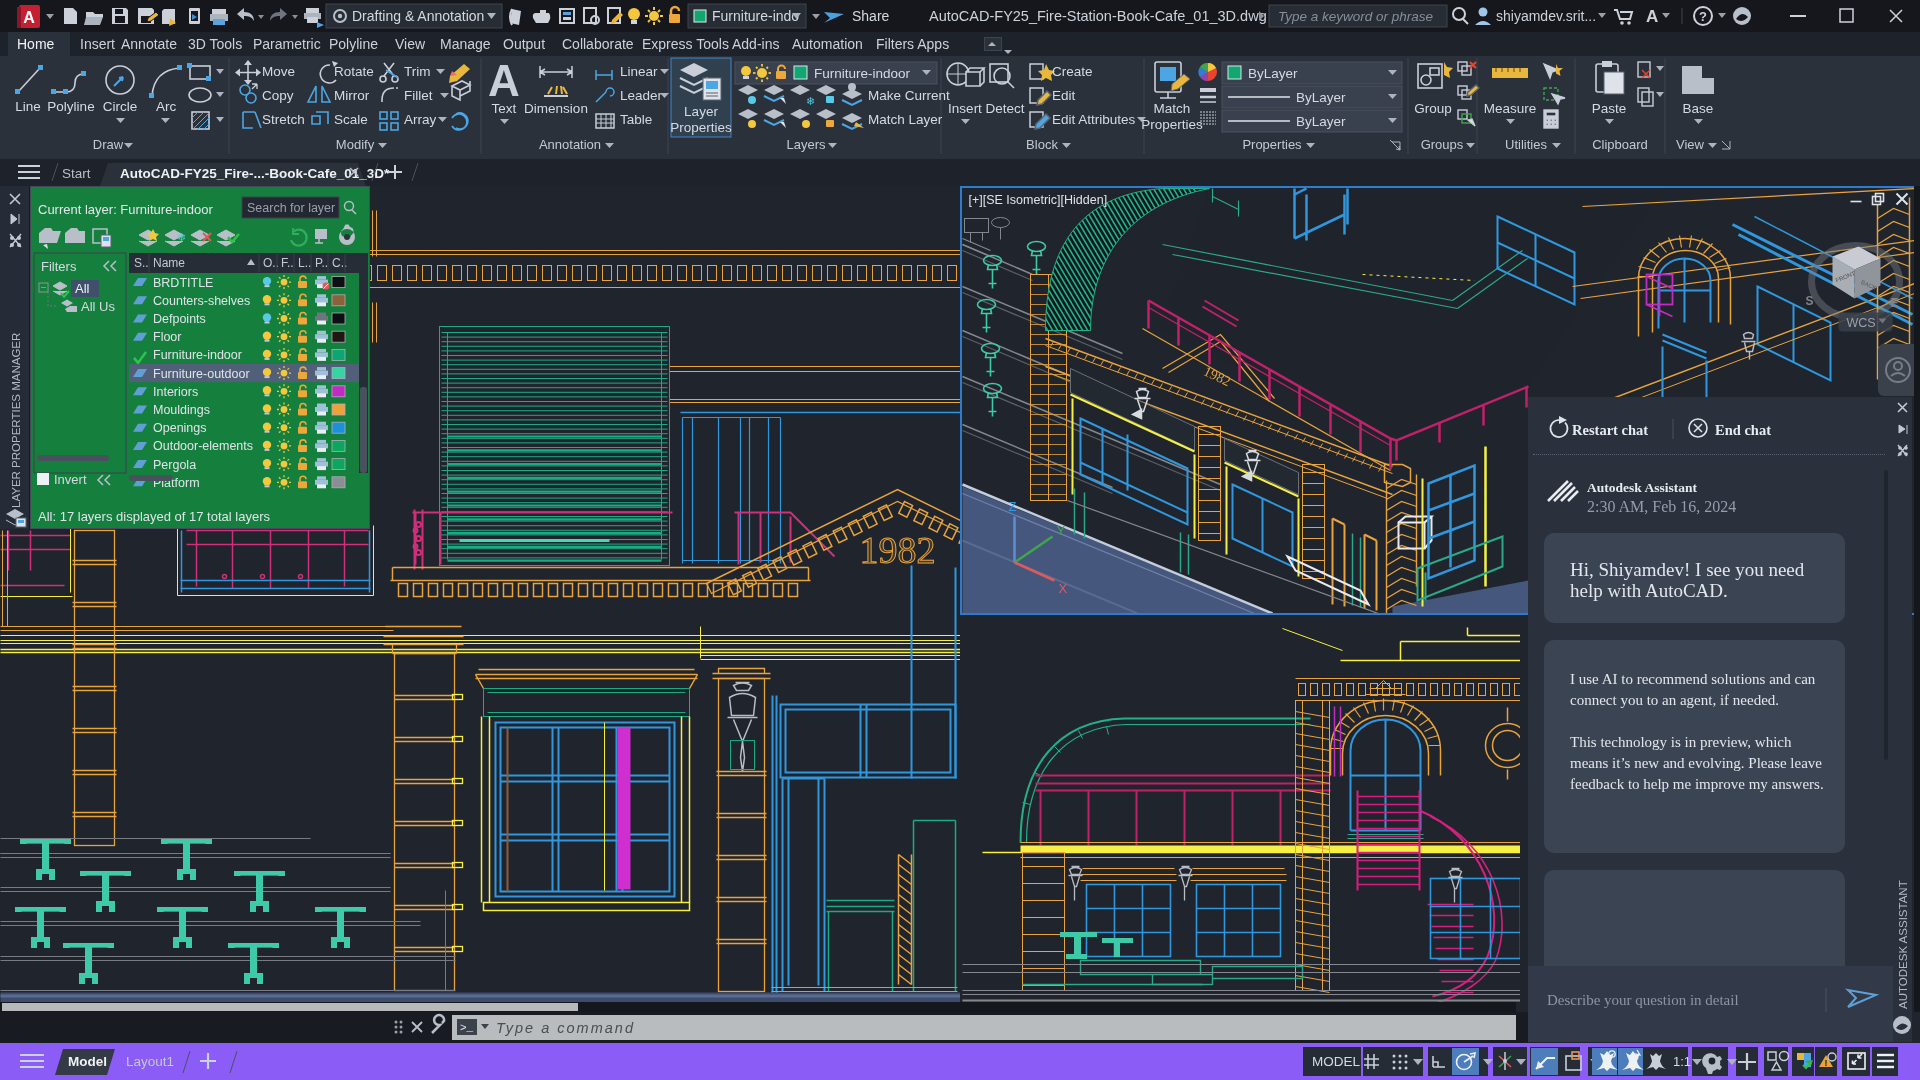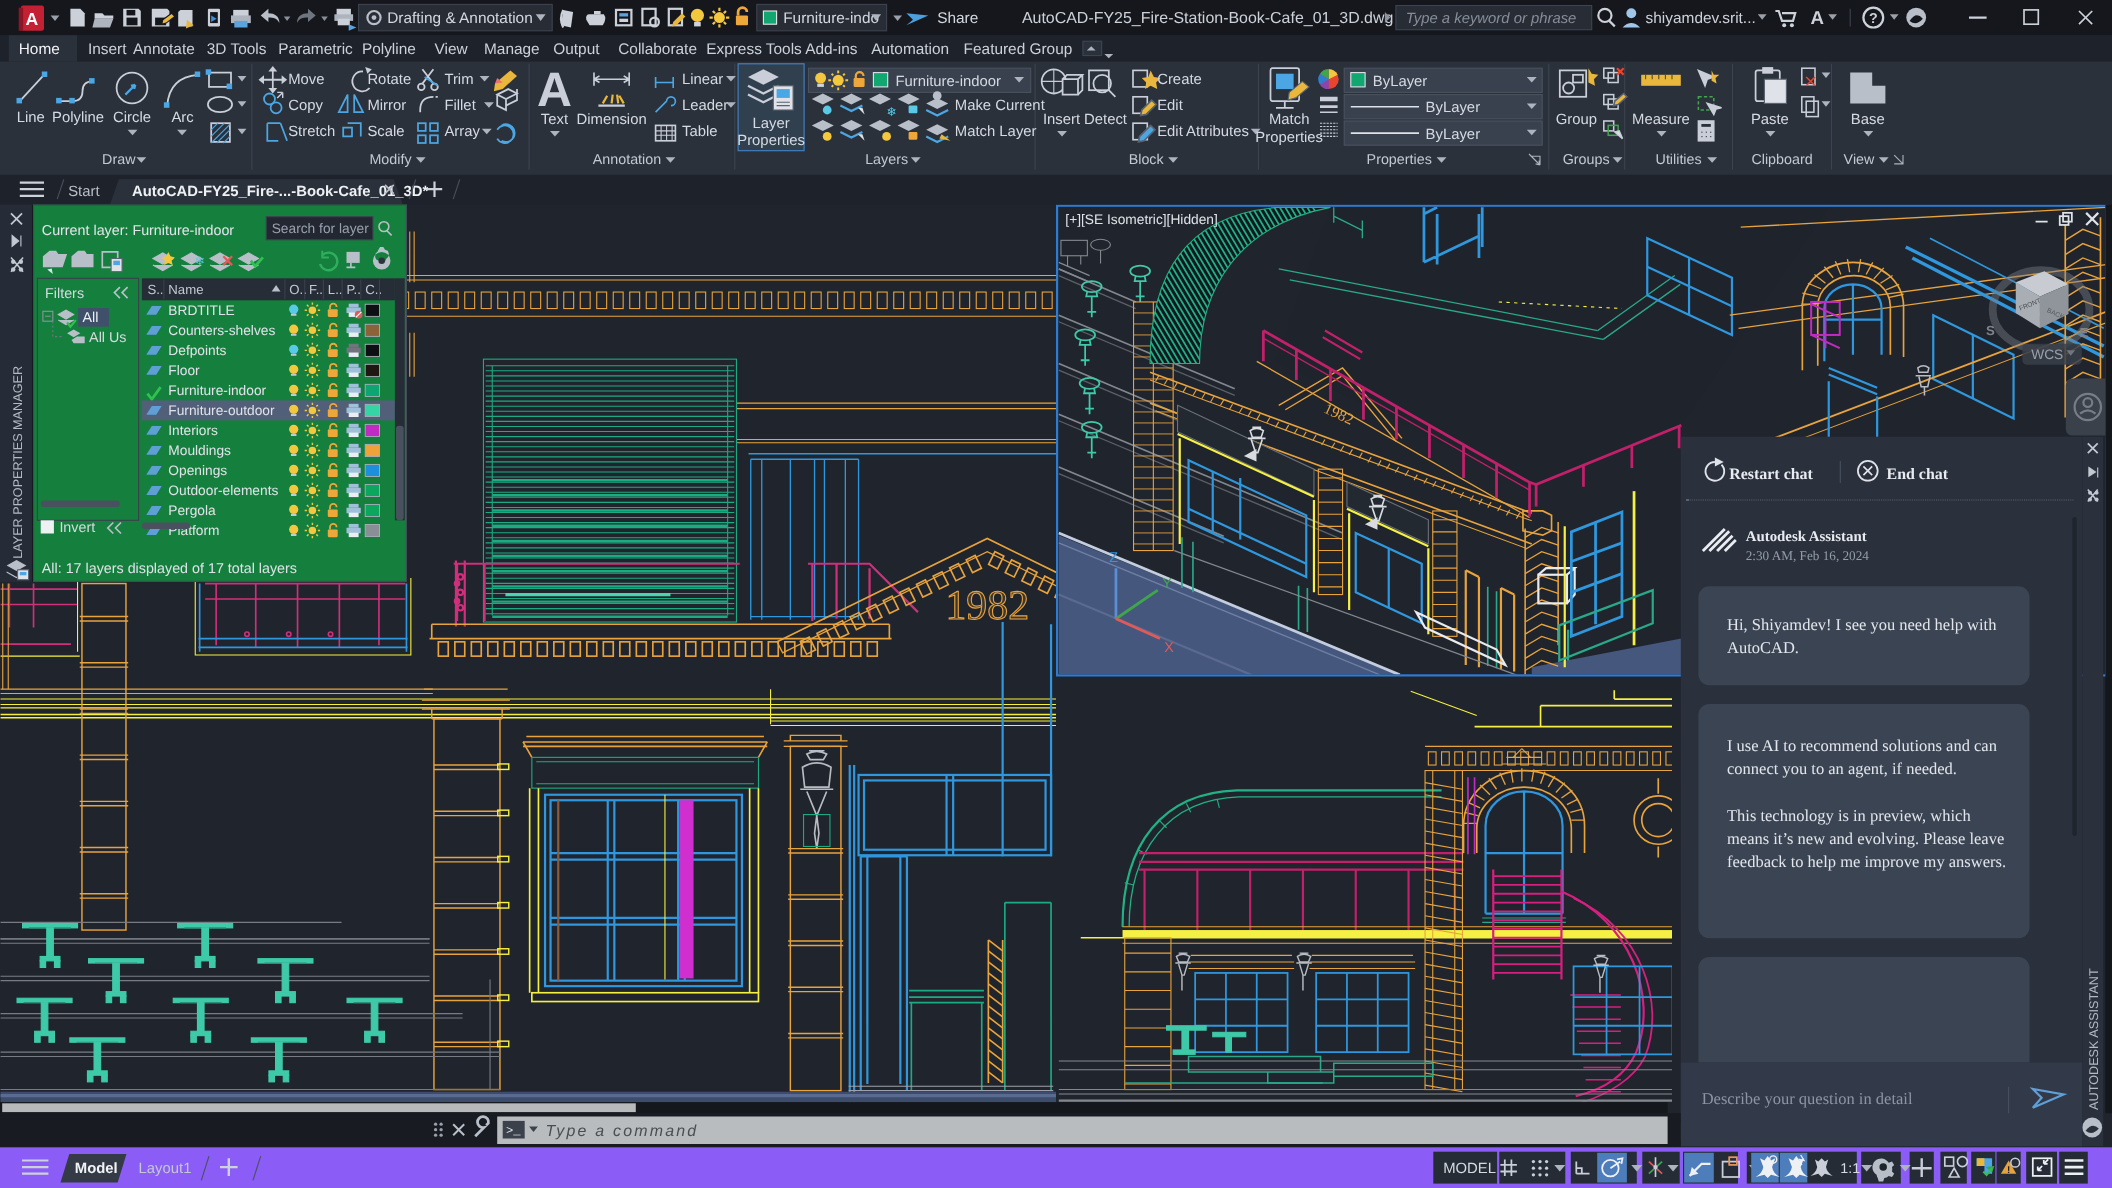--- a/index.html
+++ b/index.html
@@ -1045,21 +1045,21 @@
     <span class="tabtxt" style="left:188px">3D Tools</span>
     <span class="tabtxt" style="left:253px">Parametric</span>
     <span class="tabtxt" style="left:329px">Polyline</span>
     <span class="tabtxt" style="left:395px">View</span>
     <span class="tabtxt" style="left:440px">Manage</span>
     <span class="tabtxt" style="left:503px">Output</span>
     <span class="tabtxt" style="left:562px">Collaborate</span>
     <span class="tabtxt" style="left:642px">Express Tools</span>
     <span class="tabtxt" style="left:732px">Add-ins</span>
     <span class="tabtxt" style="left:792px">Automation</span>
-    <span class="tabtxt" style="left:876px">Featured Group</span>
+    <span class="tabtxt" style="left:876px">Filters Apps</span>
     <div class="abs" style="left:984px;top:5px;width:18px;height:14px;background:#2b313b;border:1px solid #3d4450"></div>
     <div class="abs" style="left:988px;top:10px;width:0;height:0;border-left:4px solid transparent;border-right:4px solid transparent;border-bottom:4px solid #aeb4bf"></div>
     <div class="abs" style="left:1004px;top:10px;"><span class="caret"></span></div>
   </div>
   <div id="ribbon">
   <svg width="1920" height="103" font-family="Liberation Sans">
     <g stroke="#3d4450">
           <line x1="229" y1="2" x2="229" y2="98"></line>
           <line x1="481" y1="2" x2="481" y2="98"></line>
           <line x1="668" y1="2" x2="668" y2="98"></line>
@@ -1818,23 +1818,23 @@
         <path d="M166 27 l8 8 m0 -8 l-8 8" stroke="#dfe3e9" stroke-width="1.5"></path>
       <text x="187" y="38" fill="#e8ebef" font-size="14.5" font-weight="bold">End chat</text>
     </svg>
     <div class="abs" style="left:5px;top:57px;width:352px;border-top:1px dotted #5a6270"></div>
     <svg class="abs" style="left:18px;top:82px" width="36" height="26">
       <g stroke="#e8ebef" stroke-width="2.6" fill="none">
           <path d="M2 22 L22 2 M8 22 L26 4 M15 22 L29 8 M22 22 L32 12"></path>
         </g>
     </svg>
     <div class="abs" style="left:59px;top:83px;font-size:13.5px;font-weight:bold;color:#e8ebef">Autodesk Assistant</div>
-    <div class="abs" style="left:59px;top:101px;font-size:12px;color:#959daa">2:30 AM, Feb 16, 2024</div>
+    <div class="abs" style="left:59px;top:101px;font-size:16px;color:#959daa">2:30 AM, Feb 16, 2024</div>
     <div class="abs" style="left:16px;top:136px;width:301px;height:90px;background:#3b4453;border-radius:10px"></div>
-    <div class="abs" style="left:42px;top:162px;width:260px;font-size:15px;line-height:21px;color:#e2e6ec">Hi, Shiyamdev! I see you need help with AutoCAD.</div>
+    <div class="abs" style="left:42px;top:162px;width:260px;font-size:19px;line-height:21px;color:#e2e6ec">Hi, Shiyamdev! I see you need help with AutoCAD.</div>
     <div class="abs" style="left:16px;top:243px;width:301px;height:213px;background:#3b4453;border-radius:10px"></div>
     <div class="abs" style="left:42px;top:272px;width:254px;font-size:15px;line-height:21px;color:#e2e6ec">I use AI to recommend solutions and can connect you to an agent, if needed.<br><br>This technology is in preview, which means it’s new and evolving. Please leave feedback to help me improve my answers.</div>
     <div class="abs" style="left:16px;top:473px;width:301px;height:96px;background:#3b4453;border-radius:10px 10px 0 0"></div>
     <div class="abs" style="left:0;top:569px;width:365px;height:76px;background:#323a49"></div>
     <div class="abs" style="left:19px;top:595px;font-size:15px;color:#8d95a5">Describe your question in detail</div>
     <svg class="abs" style="left:290px;top:585px" width="70" height="40">
       <line x1="8" y1="6" x2="8" y2="30" stroke="#4a515e"></line>
       <path d="M30 25 L58 13 L30 8 L38 16 L30 25z" fill="none" stroke="#5f9fd6" stroke-width="2"></path>
     </svg>
     <div class="abs" style="left:356px;top:73px;width:4px;height:290px;background:#20252d;border-radius:2px"></div>

